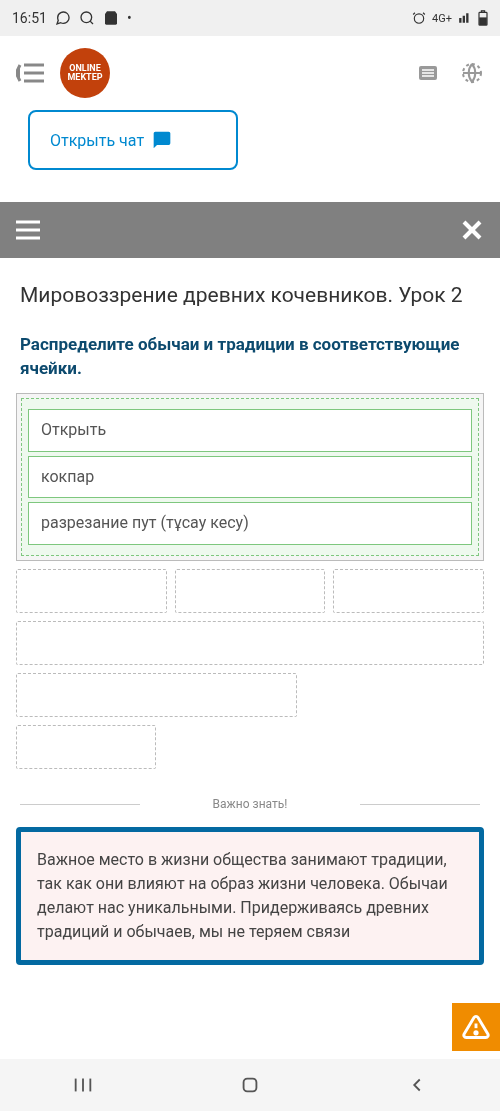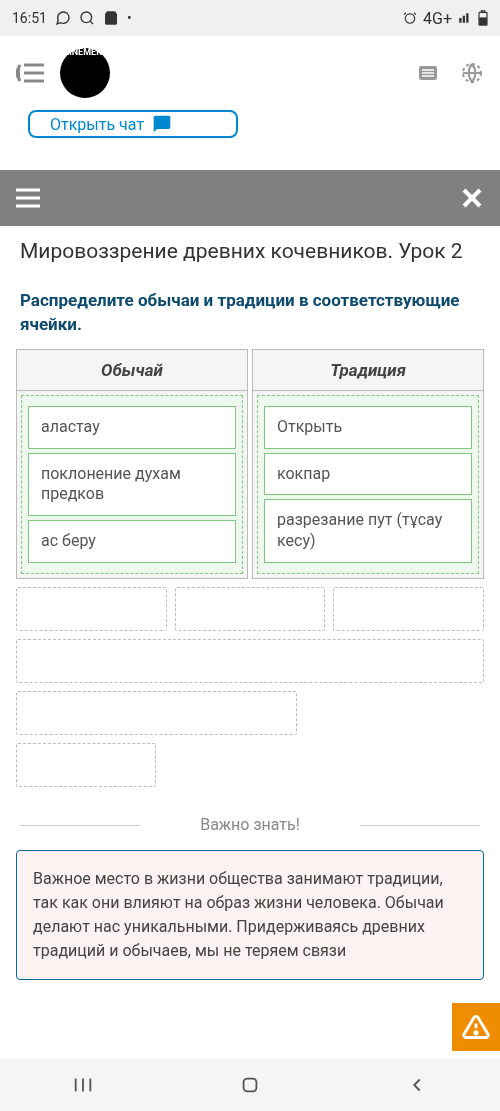--- a/index.html
+++ b/index.html
@@ -1,60 +1,60 @@
 <!DOCTYPE html>
 <html><head>
   <meta charset="utf-8">
   <style>
     * { margin: 0; padding: 0; box-sizing: border-box; }
     body { font-family: -apple-system, BlinkMacSystemFont, "Segoe UI", Roboto, sans-serif; background: #fff; width: 500px; height: 1111px; overflow: hidden; position: relative; }
     
     .status-bar { background: #f0f0f0; height: 36px; display: flex; justify-content: space-between; align-items: center; padding: 15px 12px; font-size: 14px; color: #333; }
     .status-left { display: flex; align-items: center; gap: 8px; }
-    .status-right { display: flex; align-items: center; gap: 6px; font-size: 16px; }
+    .status-right { display: flex; align-items: center; gap: 6px; font-size: 11px; }
     
     .app-header { background: #fff; padding: 12px 16px; display: flex; justify-content: space-between; align-items: center; }
     .header-left { display: flex; align-items: center; gap: 12px; }
     .menu-icon { color: #888; }
-    .logo { width: 50px; height: 50px; background: #000000; border-radius: 50%; display: flex; flex-direction: row; align-items: flex-start; justify-content: center; color: #fff; font-size: 9px; font-weight: bold; line-height: 1; }
+    .logo { width: 50px; height: 50px; background: #c2410c; border-radius: 50%; display: flex; flex-direction: column; align-items: center; justify-content: center; color: #fff; font-size: 9px; font-weight: bold; line-height: 1; }
     .header-right { display: flex; align-items: center; gap: 20px; color: #888; }
     
     .chat-button-wrap { padding: 0 28px 12px; }
-    .chat-button { border: 2px solid #0089d0; border-radius: 8px; padding: 10px 20px; display: inline-flex; align-items: center; gap: 8px; color: #0089d0; font-size: 16px; background: #fff; overflow: hidden; height: 28px; width: 210px; }
+    .chat-button { border: 2px solid #0089d0; border-radius: 8px; padding: 10px 20px; display: inline-flex; align-items: center; gap: 8px; color: #0089d0; font-size: 16px; background: #fff; overflow: hidden; height: 60px; width: 210px; }
     
     .gray-band { background: #808080; height: 56px; display: flex; justify-content: space-between; align-items: center; padding: 0; margin-top: 20px; }
     .gray-band-btn { width: 56px; height: 56px; display: flex; align-items: center; justify-content: center; }
     .gray-band-btn.left { background: #808080; color: #fff; }
     .gray-band-btn.right { background: #808080; color: #fff; }
     
-    .title { padding: 12px 20px 8px; font-size: 21px; font-weight: 400; color: #333; line-height: 1.3; }
+    .title { padding: 24px 20px 8px; font-size: 21px; font-weight: 400; color: #333; line-height: 1.3; }
     
     .instruction { padding: 16px 20px 12px; font-size: 17px; font-weight: 700; color: #0c4a6e; line-height: 1.4; }
     
     .table-wrap { margin: 0 16px; }
     .drop-table { display: flex; gap: 4px; }
     .drop-col { flex: 1; border: 1px solid #bbb; background: #f5f5f5; }
     .drop-header { text-align: center; padding: 10px 8px; font-style: italic; font-weight: 700; font-size: 17px; color: #444; border-bottom: 1px solid #bbb; }
     .drop-zone { padding: 6px; min-height: 60px; background: #eef9ee; border: 1px dashed #7ec77e; margin: 4px; }
     .drop-item { background: #fff; border: 1px solid #7ec77e; padding: 10px 12px; margin: 4px 0; font-size: 16px; color: #555; line-height: 1.3; }
     
     .empty-slots { margin: 8px 16px 20px; }
     .empty-row { display: flex; gap: 8px; margin-bottom: 8px; }
     .empty-slot { border: 1.5px dashed #bbb; background: #fff; height: 44px; border-radius: 2px; }
     .empty-slot.third { flex: 1; }
     .empty-slot.full { width: 100%; }
     .empty-slot.part60 { width: 60%; }
     .empty-slot.part30 { width: 30%; }
     
-    .section-divider { text-align: center; color: #888; font-size: 16px; margin: 28px 0 16px; position: relative; }
+    .section-divider { text-align: center; color: #888; font-size: 12px; margin: 28px 0 16px; position: relative; }
     .section-divider::before, .section-divider::after { content: ""; position: absolute; top: 50%; width: 120px; height: 1px; background: #ccc; }
     .section-divider::before { left: 20px; }
     .section-divider::after { right: 20px; }
     
-    .info-box { margin: 0 16px; border: 1px solid #0369a1; background: #fdf2f2; border-radius: 4px; padding: 16px; font-size: 16px; color: #444; line-height: 1.5; }
+    .info-box { margin: 0 16px; border: 5px solid #0369a1; background: #fdf2f2; border-radius: 4px; padding: 16px; font-size: 16px; color: #444; line-height: 1.5; }
     
     .warning-badge { position: absolute; right: 0; bottom: 60px; width: 48px; height: 48px; background: #f08c00; display: flex; align-items: center; justify-content: center; color: #fff; font-size: 24px; }
     
     .nav-bar { position: absolute; bottom: 0; left: 0; right: 0; height: 52px; background: #f5f5f5; display: flex; justify-content: space-around; align-items: center; }
     .nav-btn { color: #555; }
     
     svg { display: block; }
   </style>
 </head>
 <body>
@@ -164,29 +164,20 @@
   </div>
 </div>
 
 <div class="title">Мировоззрение древних кочевников. Урок 2</div>
 
 <div class="instruction">Распределите обычаи и традиции в соответствующие ячейки.</div>
 
 <div class="table-wrap">
   <div class="drop-table">
     <div class="drop-col">
-      <div class="drop-header">Обычай</div>
-      <div class="drop-zone">
-        <div class="drop-item">аластау</div>
-        <div class="drop-item">поклонение духам предков</div>
-        <div class="drop-item">ас беру</div>
-      </div>
-    </div>
-    <div class="drop-col">
-      <div class="drop-header">Традиция</div>
       <div class="drop-zone">
         <div class="drop-item">Открыть</div>
         <div class="drop-item">кокпар</div>
         <div class="drop-item">разрезание пут (тұсау кесу)</div>
       </div>
     </div>
   </div>
 </div>
 
 <div class="empty-slots">

